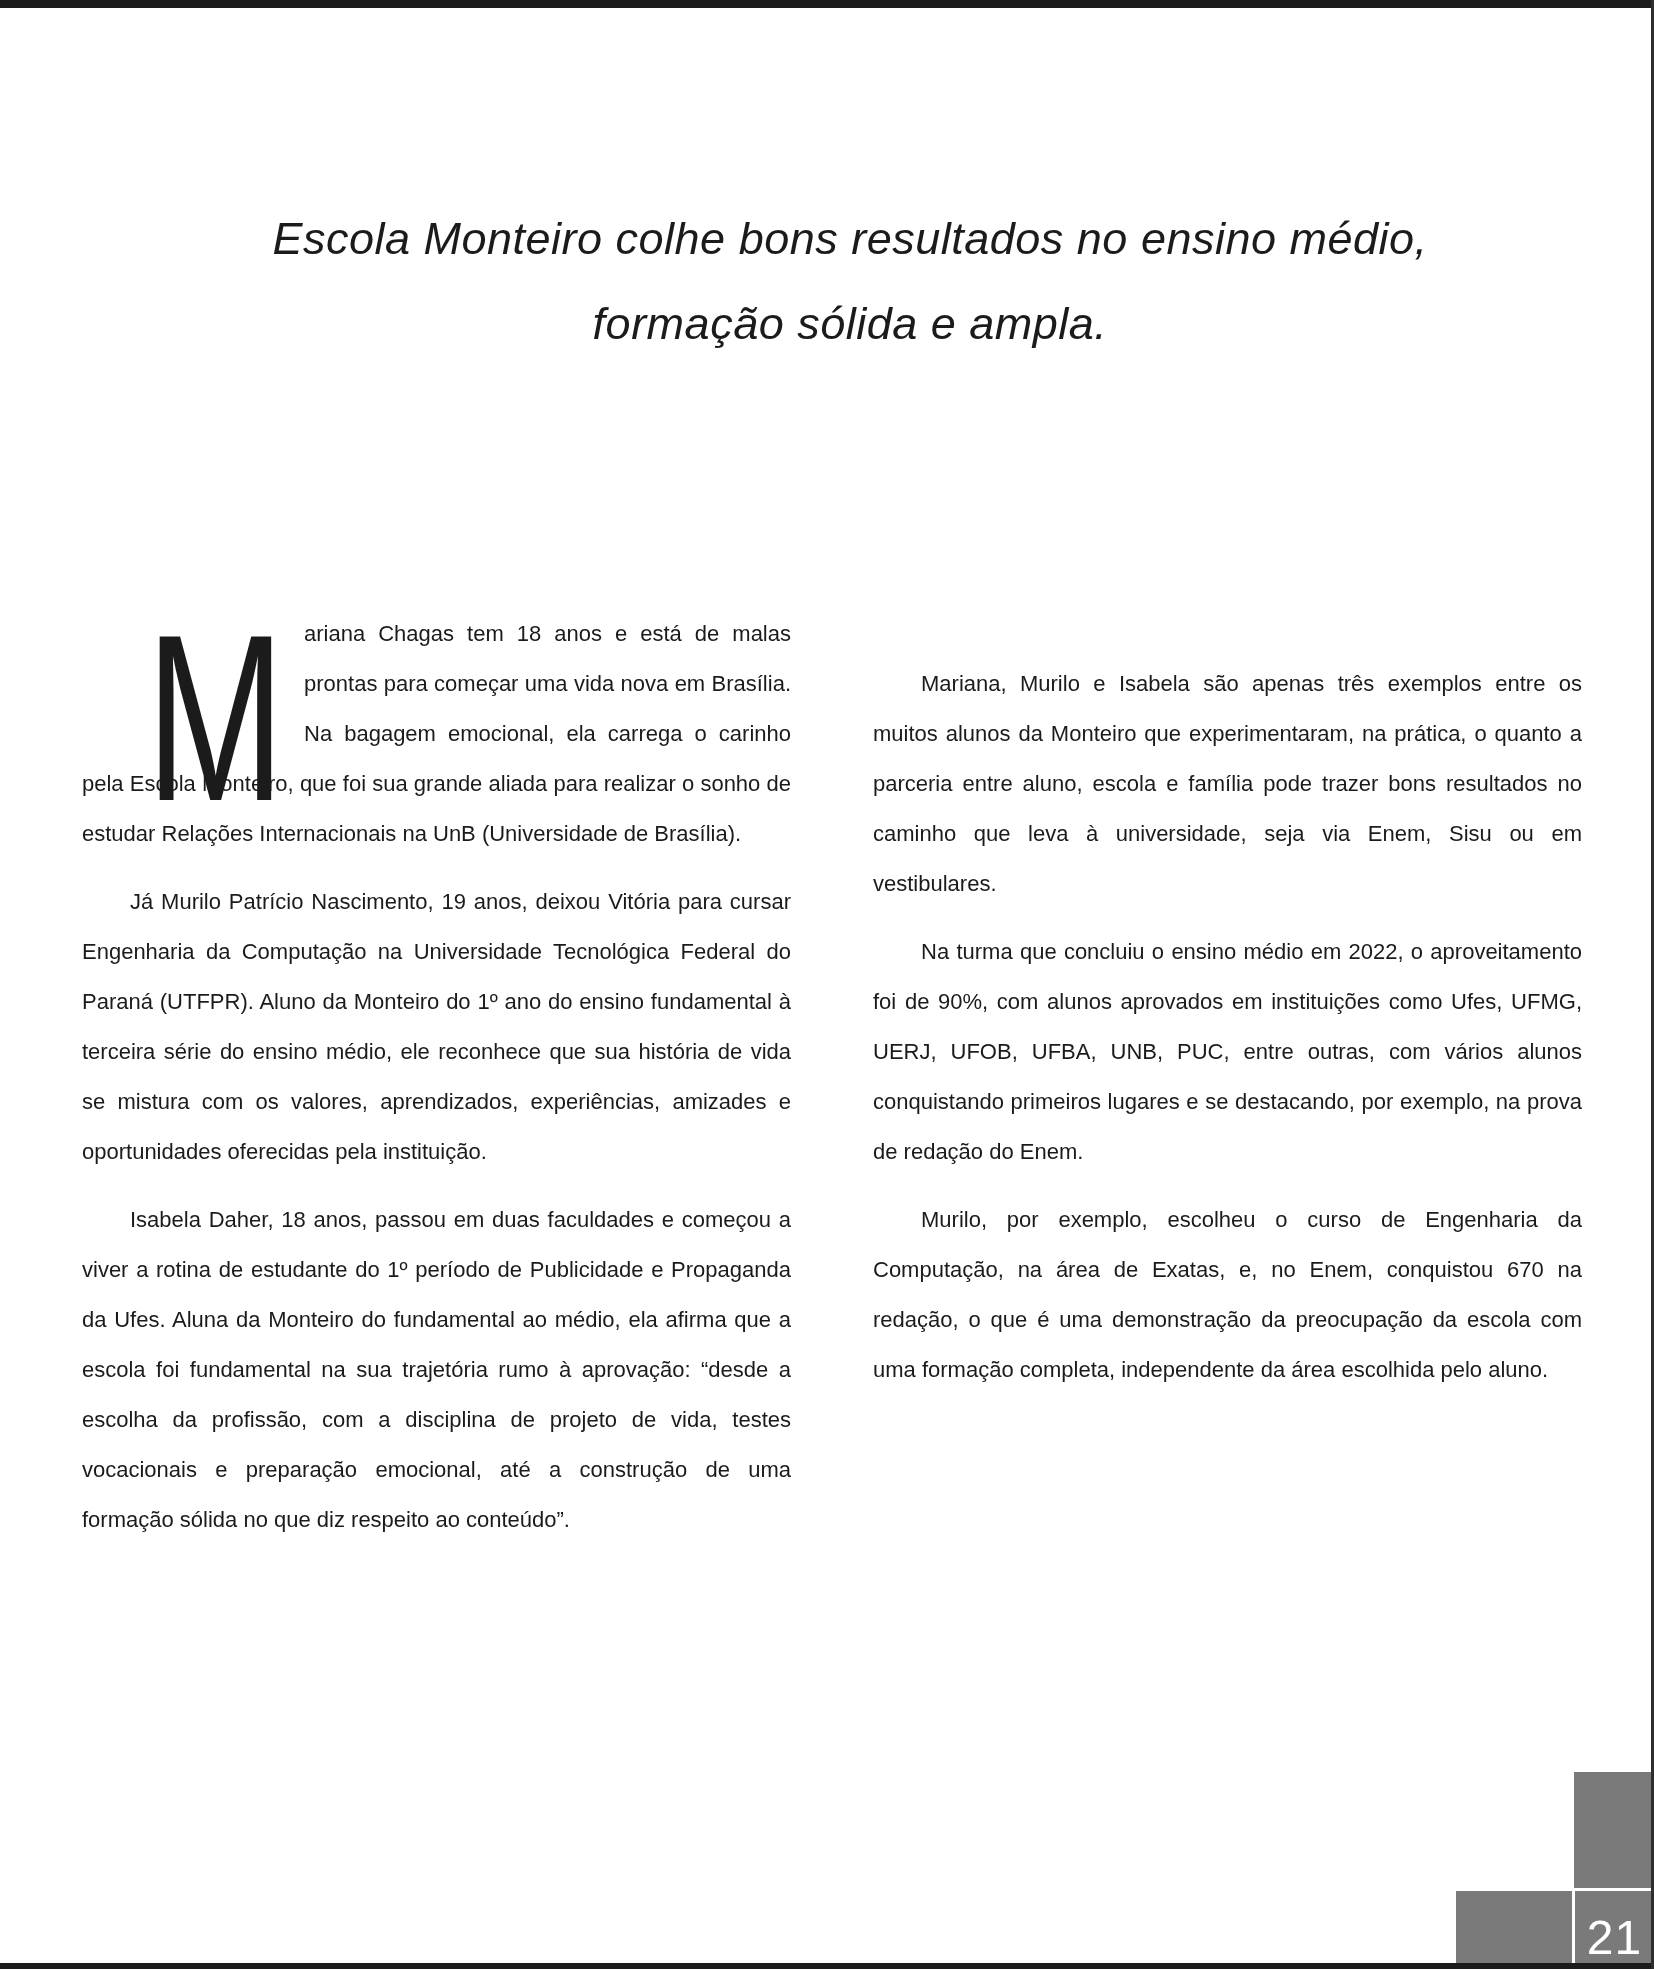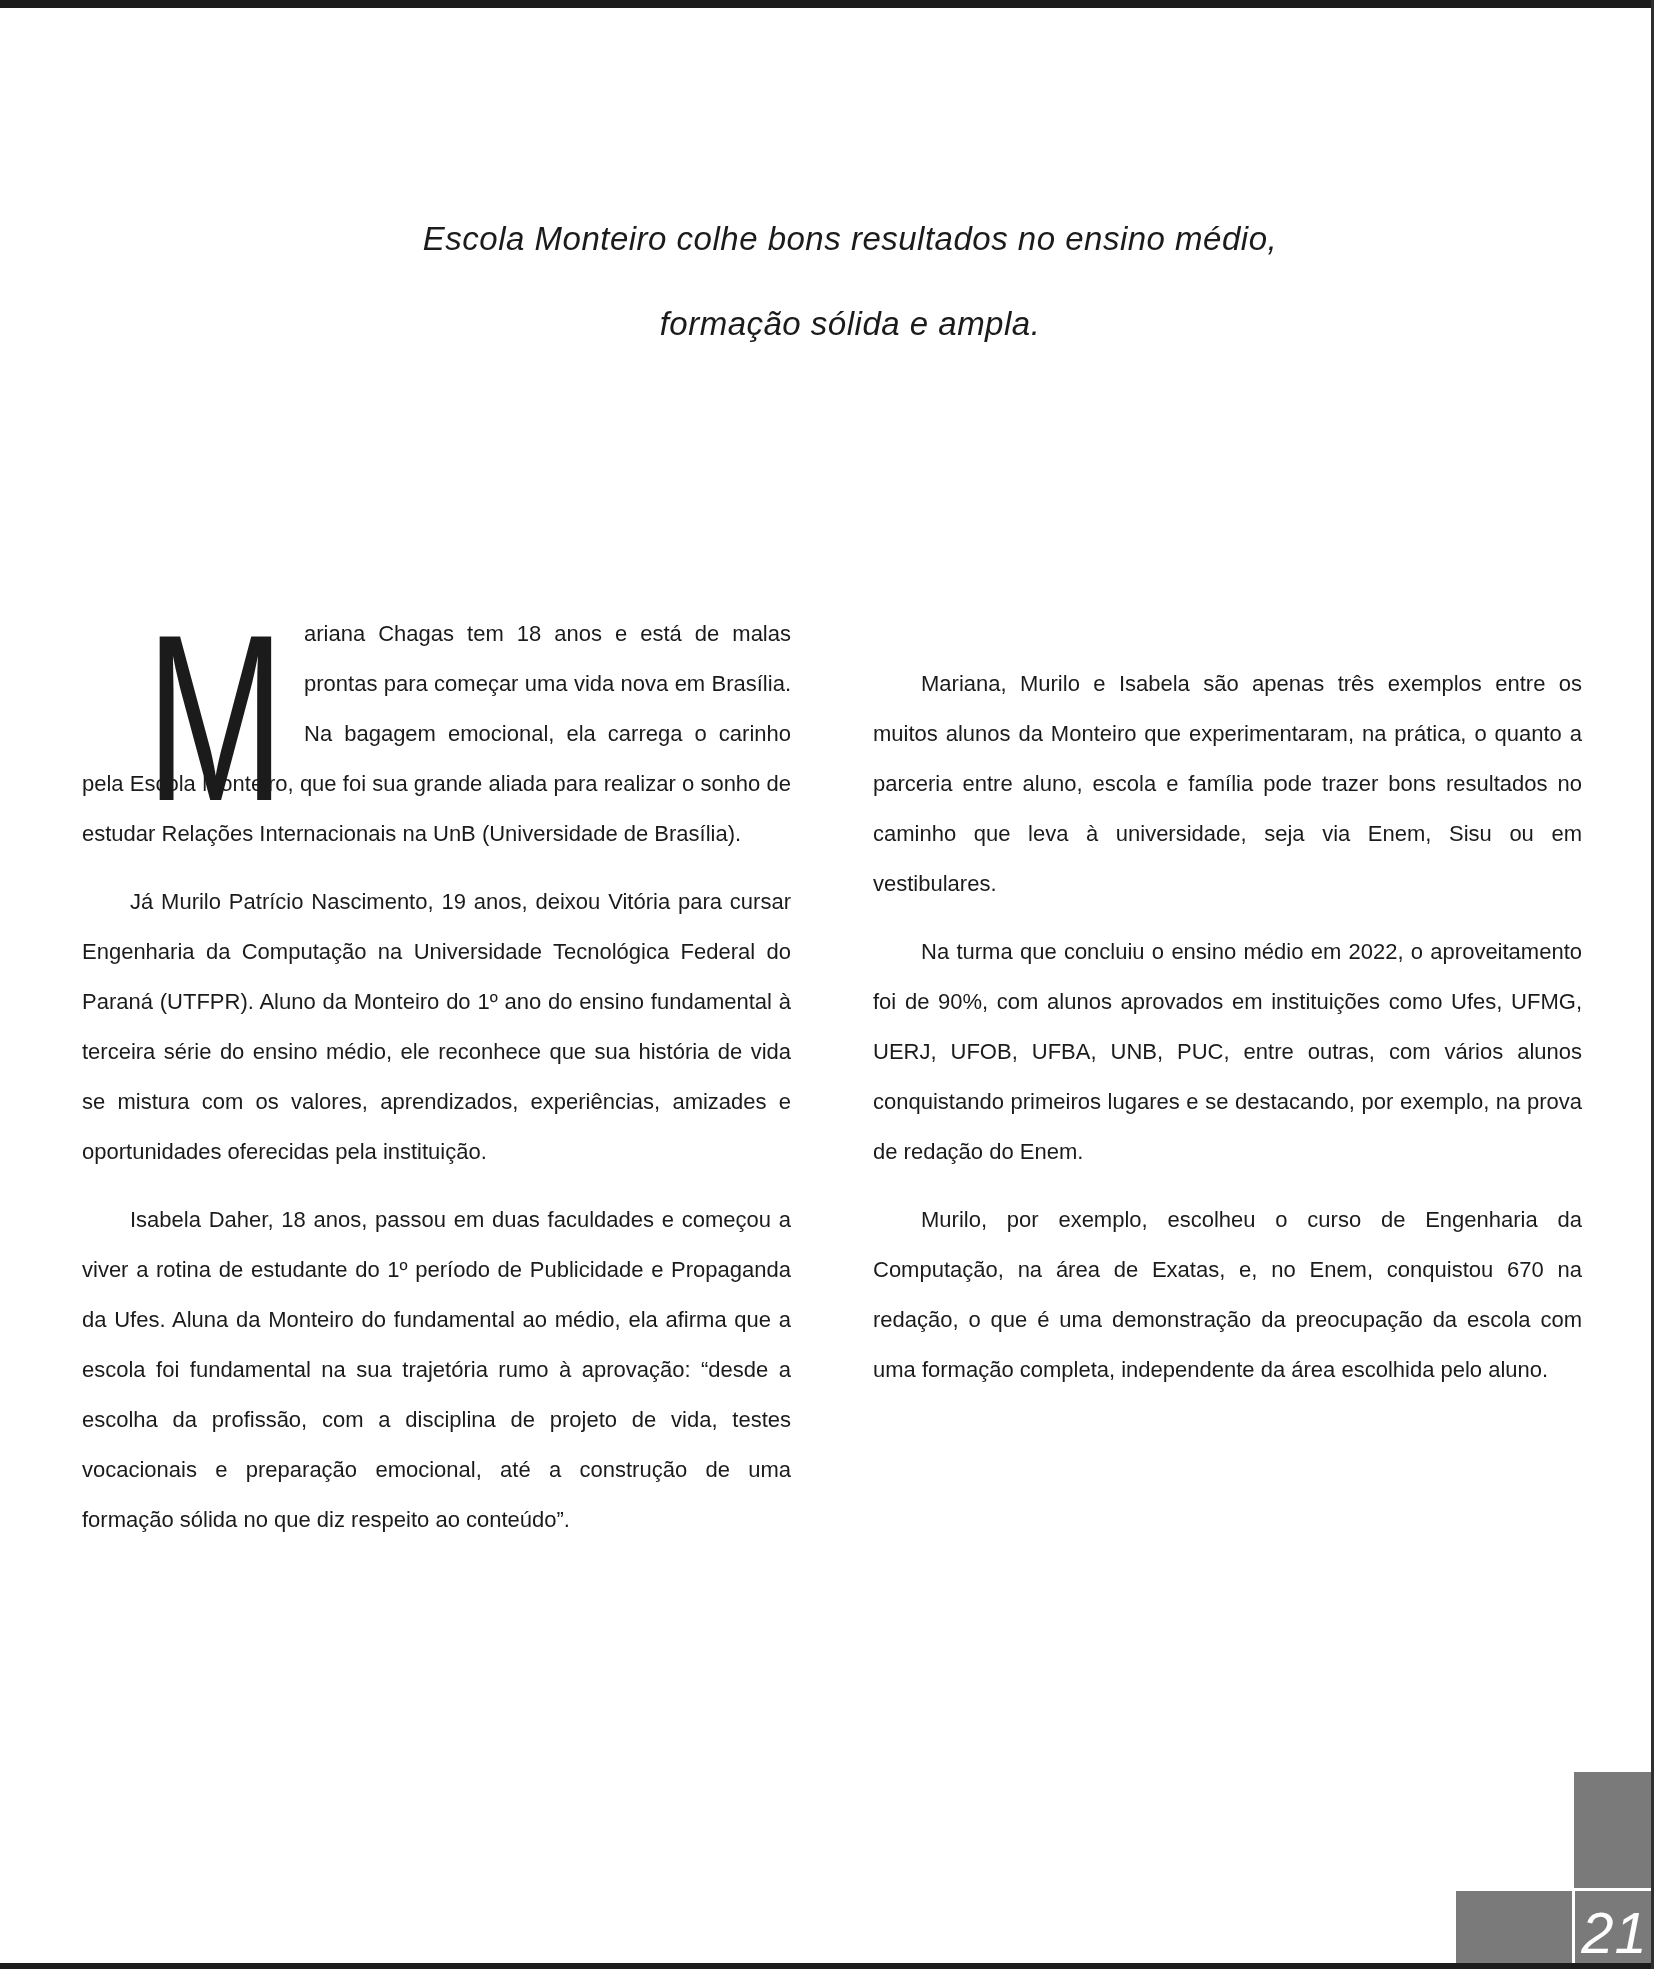--- a/index.html
+++ b/index.html
@@ -26,21 +26,21 @@
   .edge-right {
     position: absolute; right: 0; top: 0; width: 3px; height: 100%;
     background: #2e2e2e;
   }
 
   .heading {
     position: absolute; left: 60px; top: 196px; width: 1580px;
     text-align: center;
     font-style: italic;
     font-weight: 400;
-    font-size: 33px;
+    font-size: 45px;
     line-height: 85px;
     color: var(--text);
     letter-spacing: 0.5px;
   }
 
   .col { position: absolute; width: 709px; color: var(--text); }
   .col-left  { left: 82px;  top: 609px; }
   .col-right { left: 873px; top: 659px; }
 
   .para {
@@ -66,27 +66,26 @@
   }
 
   .block { position: absolute; background: var(--gray); }
   .block-a { left: 1574px; top: 1772px; width: 80px;  height: 116px; }
   .block-b { left: 1456px; top: 1891px; width: 116px; height: 73px; }
   .block-c {
     left: 1575px; top: 1891px; width: 79px; height: 73px;
     display: flex; align-items: flex-end; justify-content: center;
   }
   .page-number {
-    font-size: 58px;
+    font-size: 48px;
     line-height: 1;
     font-weight: 400;
     color: #ffffff;
     padding-bottom: 2px;
     letter-spacing: 1px;
-    font-style: italic;
   }
 </style>
 </head>
 <body>
 
 <div class="page" style="--text: #1b1b1b; --gray: #7a7a7a; --bar: #1c1c1c;">
 
   <div class="bar-top"></div>
 
   <header class="heading">

